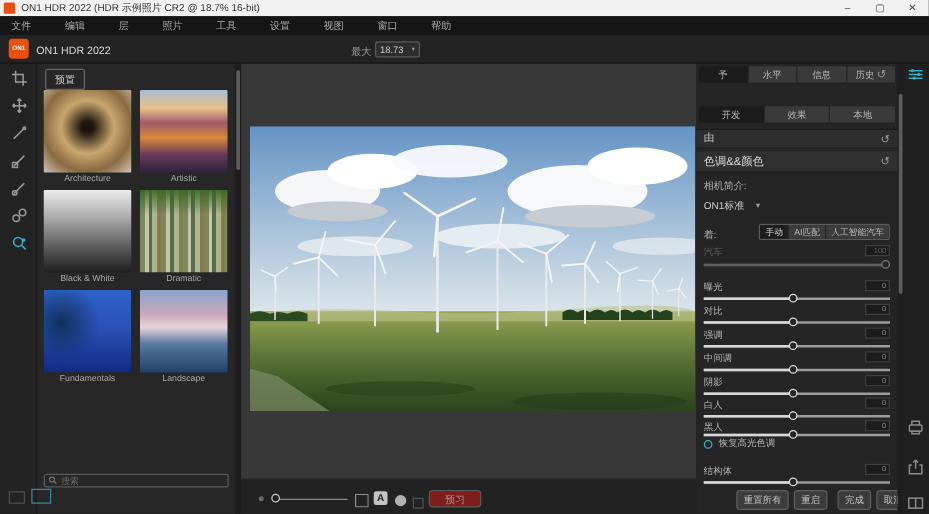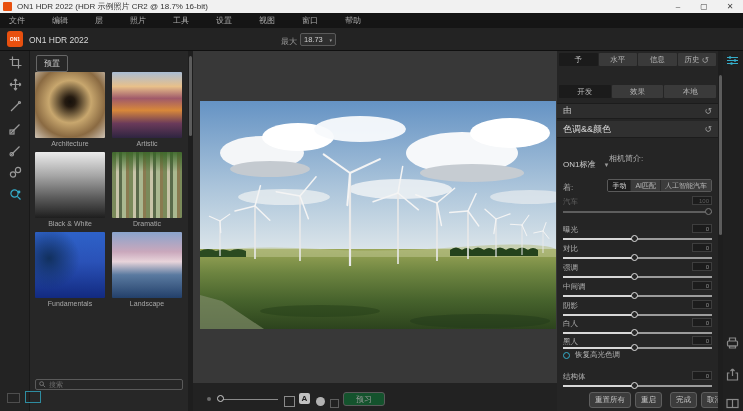--- a/index.html
+++ b/index.html
@@ -61,40 +61,40 @@
   #presets-scroll { position:absolute; left:188px; top:51px; width:5px; height:360px; background:#1e1e1e; }
   #presets-scroll .thumbbar { position:absolute; left:1px; top:5px; width:3px; height:80px; background:#5c5c5c; border-radius:2px; }
   
   #canvas { position:absolute; left:193px; top:51px; width:364px; height:332px; background:#383838; }
   #photo { position:absolute; left:7px; top:50px; width:356px; height:228px; }
   #canvas-bottom { position:absolute; left:193px; top:383px; width:364px; height:28px; background:#222; }
   #zoom-dot { position:absolute; left:14px; top:14px; width:4px; height:4px; border-radius:50%; background:#6a6a6a; }
   #zoom-track { position:absolute; left:29px; top:15.5px; width:56px; height:1.5px; background:#8a8a8a; }
   #zoom-handle { position:absolute; left:24px; top:11.5px; width:7px; height:7px; border:1.5px solid #cfcfcf; border-radius:50%; background:#222; }
   .cb-icon { position:absolute; top:10px; }
-  #preview-btn { position:absolute; left:150px; top:9px; width:42px; height:14px; background:#14532d;
+  #preview-btn { position:absolute; left:150px; top:9px; width:42px; height:14px; background:#7f1d1d;
     border:1px solid #5a5a5a; border-radius:3px; color:#9a9a9a; font-size:8px;
     display:flex; align-items:center; justify-content:center;text-align:center; }
   
   #rightpanel { position:absolute; left:557px; top:51px; width:161px; height:360px; background:#252525; }
   #view-tabs { position:absolute; left:2px; top:2px; width:157px; height:13px; display:flex; gap:1px; }
   .vtab { flex:1; background:#3a3a3a; color:#b8b8b8; font-size:7.5px; display:flex;
     align-items:center; justify-content:center; gap:2px; border-radius:1px; }
   .vtab.active { background:#1b1b1b; }
   #layers-header { position:absolute; left:0; top:16px; width:161px; height:15px; background:#2b2b2b;
     color:#d8d8d8; font-size:8.5px; display:flex; align-items:center; padding-left:6px; }
   #mode-tabs { position:absolute; left:2px; top:34px; width:157px; height:13px; display:flex; gap:1px; }
   #hdr-row { position:absolute; left:0; top:52px; width:161px; height:16px; background:#2d2d2d;
     display:flex; align-items:center; justify-content:space-between; padding:0 6px;
     color:#c8c8c8; font-size:8.5px; border-top:1px solid #1c1c1c; border-bottom:1px solid #1c1c1c; }
   #tone-row { position:absolute; left:0; top:70px; width:161px; height:17px; background:#303030;
     display:flex; align-items:center; justify-content:space-between; padding:0 6px;
     color:#dcdcdc; font-size:9px; border-bottom:1px solid #1c1c1c; }
   .reset-glyph { color:#9a9a9a; font-size:9px; }
-  #cam-label { position:absolute; left:6px; top:102px; color:#b0b0b0; font-size:8px;margin-left:46px; }
+  #cam-label { position:absolute; left:6px; top:92px; color:#b0b0b0; font-size:8px; }
   #cam-select { position:absolute; left:6px; top:108px; color:#cfcfcf; font-size:8px; display:flex; gap:8px; align-items:center; }
   #cam-select .chev { color:#9a9a9a; font-size:6px; }
   #tone-mode-label { position:absolute; left:6px; top:131px; color:#b0b0b0; font-size:8px; }
   #tone-mode-group { position:absolute; right:6px; top:128px; height:13px; display:flex;
     border:1px solid #5a5a5a; border-radius:2px; overflow:hidden; }
   .tm-seg { background:#3c3c3c; color:#b8b8b8; font-size:7px; padding:0 4px; display:flex;
     align-items:center; border-right:1px solid #2a2a2a; }
   .tm-seg:last-child { border-right:none; }
   .tm-seg.active { background:#1d1d1d; color:#d8d8d8; }
   .srow-label { position:absolute; left:6px; color:#b4b4b4; font-size:7.5px; }

